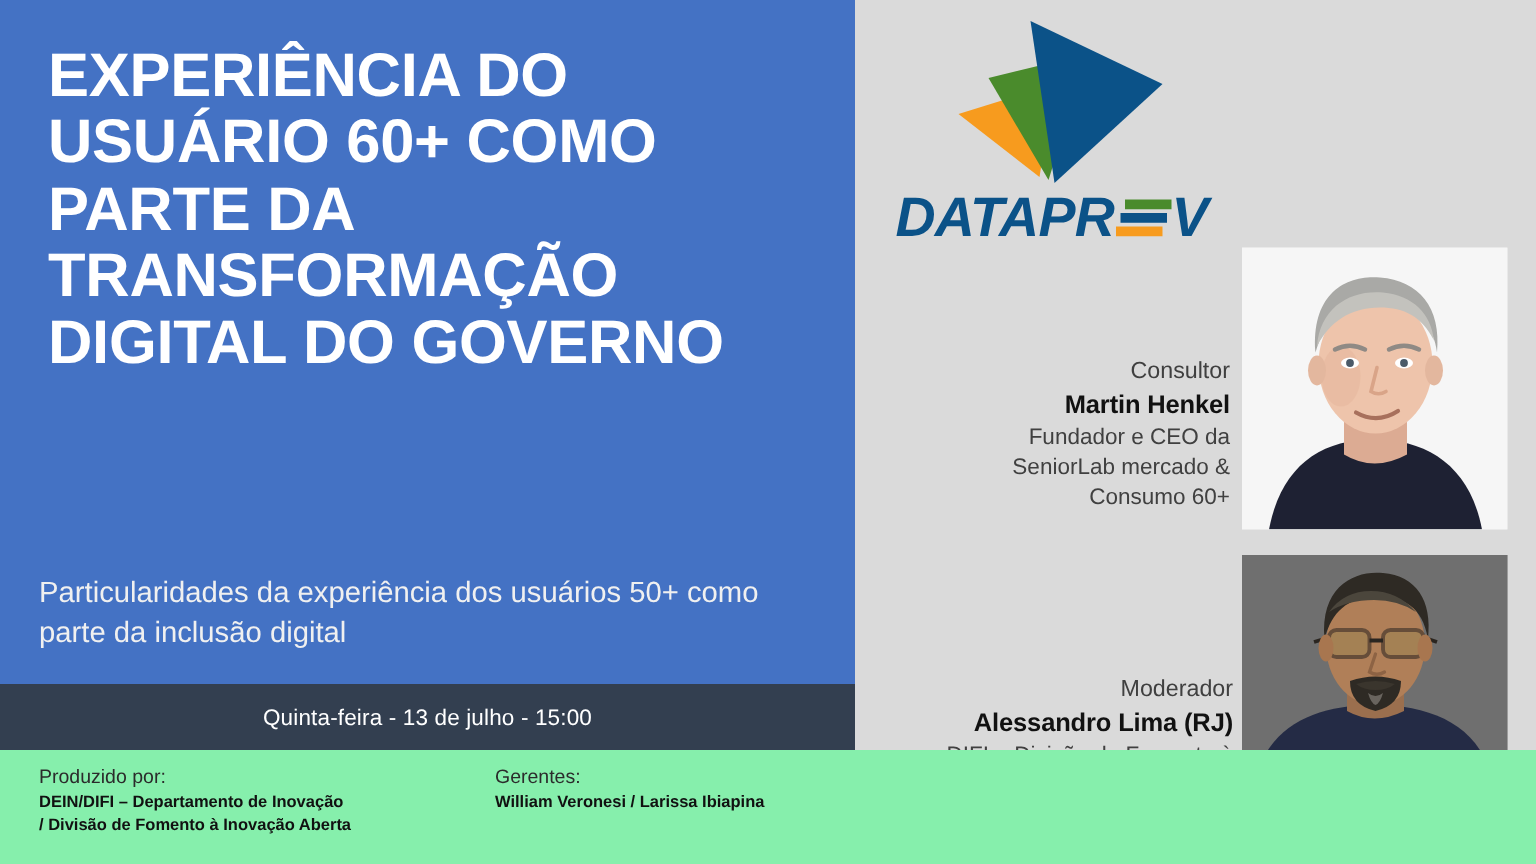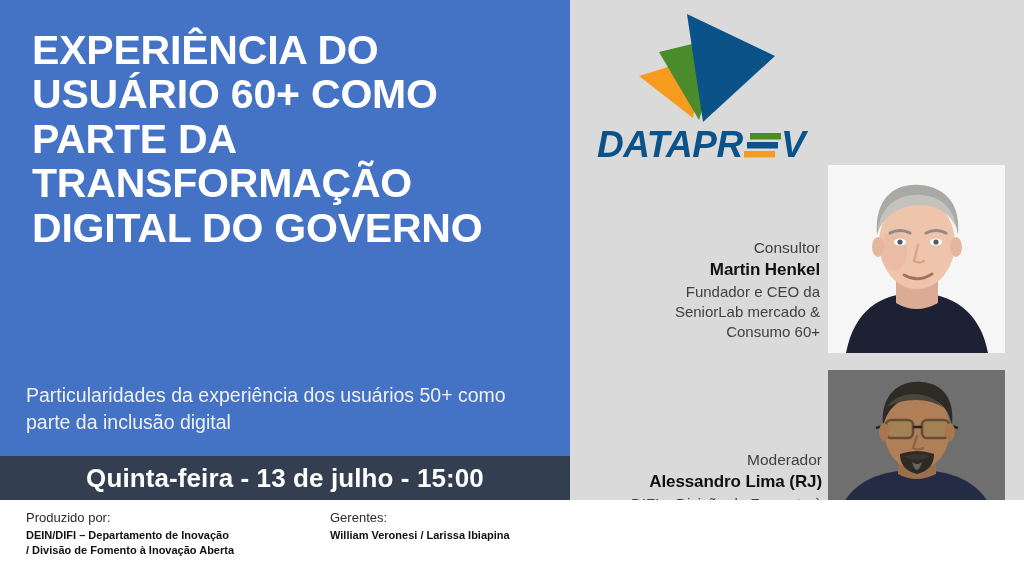--- a/index.html
+++ b/index.html
@@ -60,33 +60,33 @@
     top: 456px;
     width: 570px;
     height: 44px;
     background: #333f50;
     display: flex;
     align-items: center;
     justify-content: center;
   }
   .date-text {
     color: #ffffff;
-    font-size: 26px;
-    font-weight: 700;
+    font-size: 15px;
+    font-weight: 400;
     letter-spacing: 0.1px;
   }
 
   
   .footer {
     position: absolute;
     left: 0;
     top: 500px;
     width: 1024px;
     height: 76px;
-    background: #ffffff;
+    background: #86efac;
   }
   .credit-col {
     position: absolute;
     color: #1a1a1a;
   }
   .credit-col.produced { left: 26px; top: 8px; width: 300px; }
   .credit-col.managers { left: 330px; top: 8px; width: 260px; }
   .credit-label {
     font-size: 13px;
     font-weight: 400;

